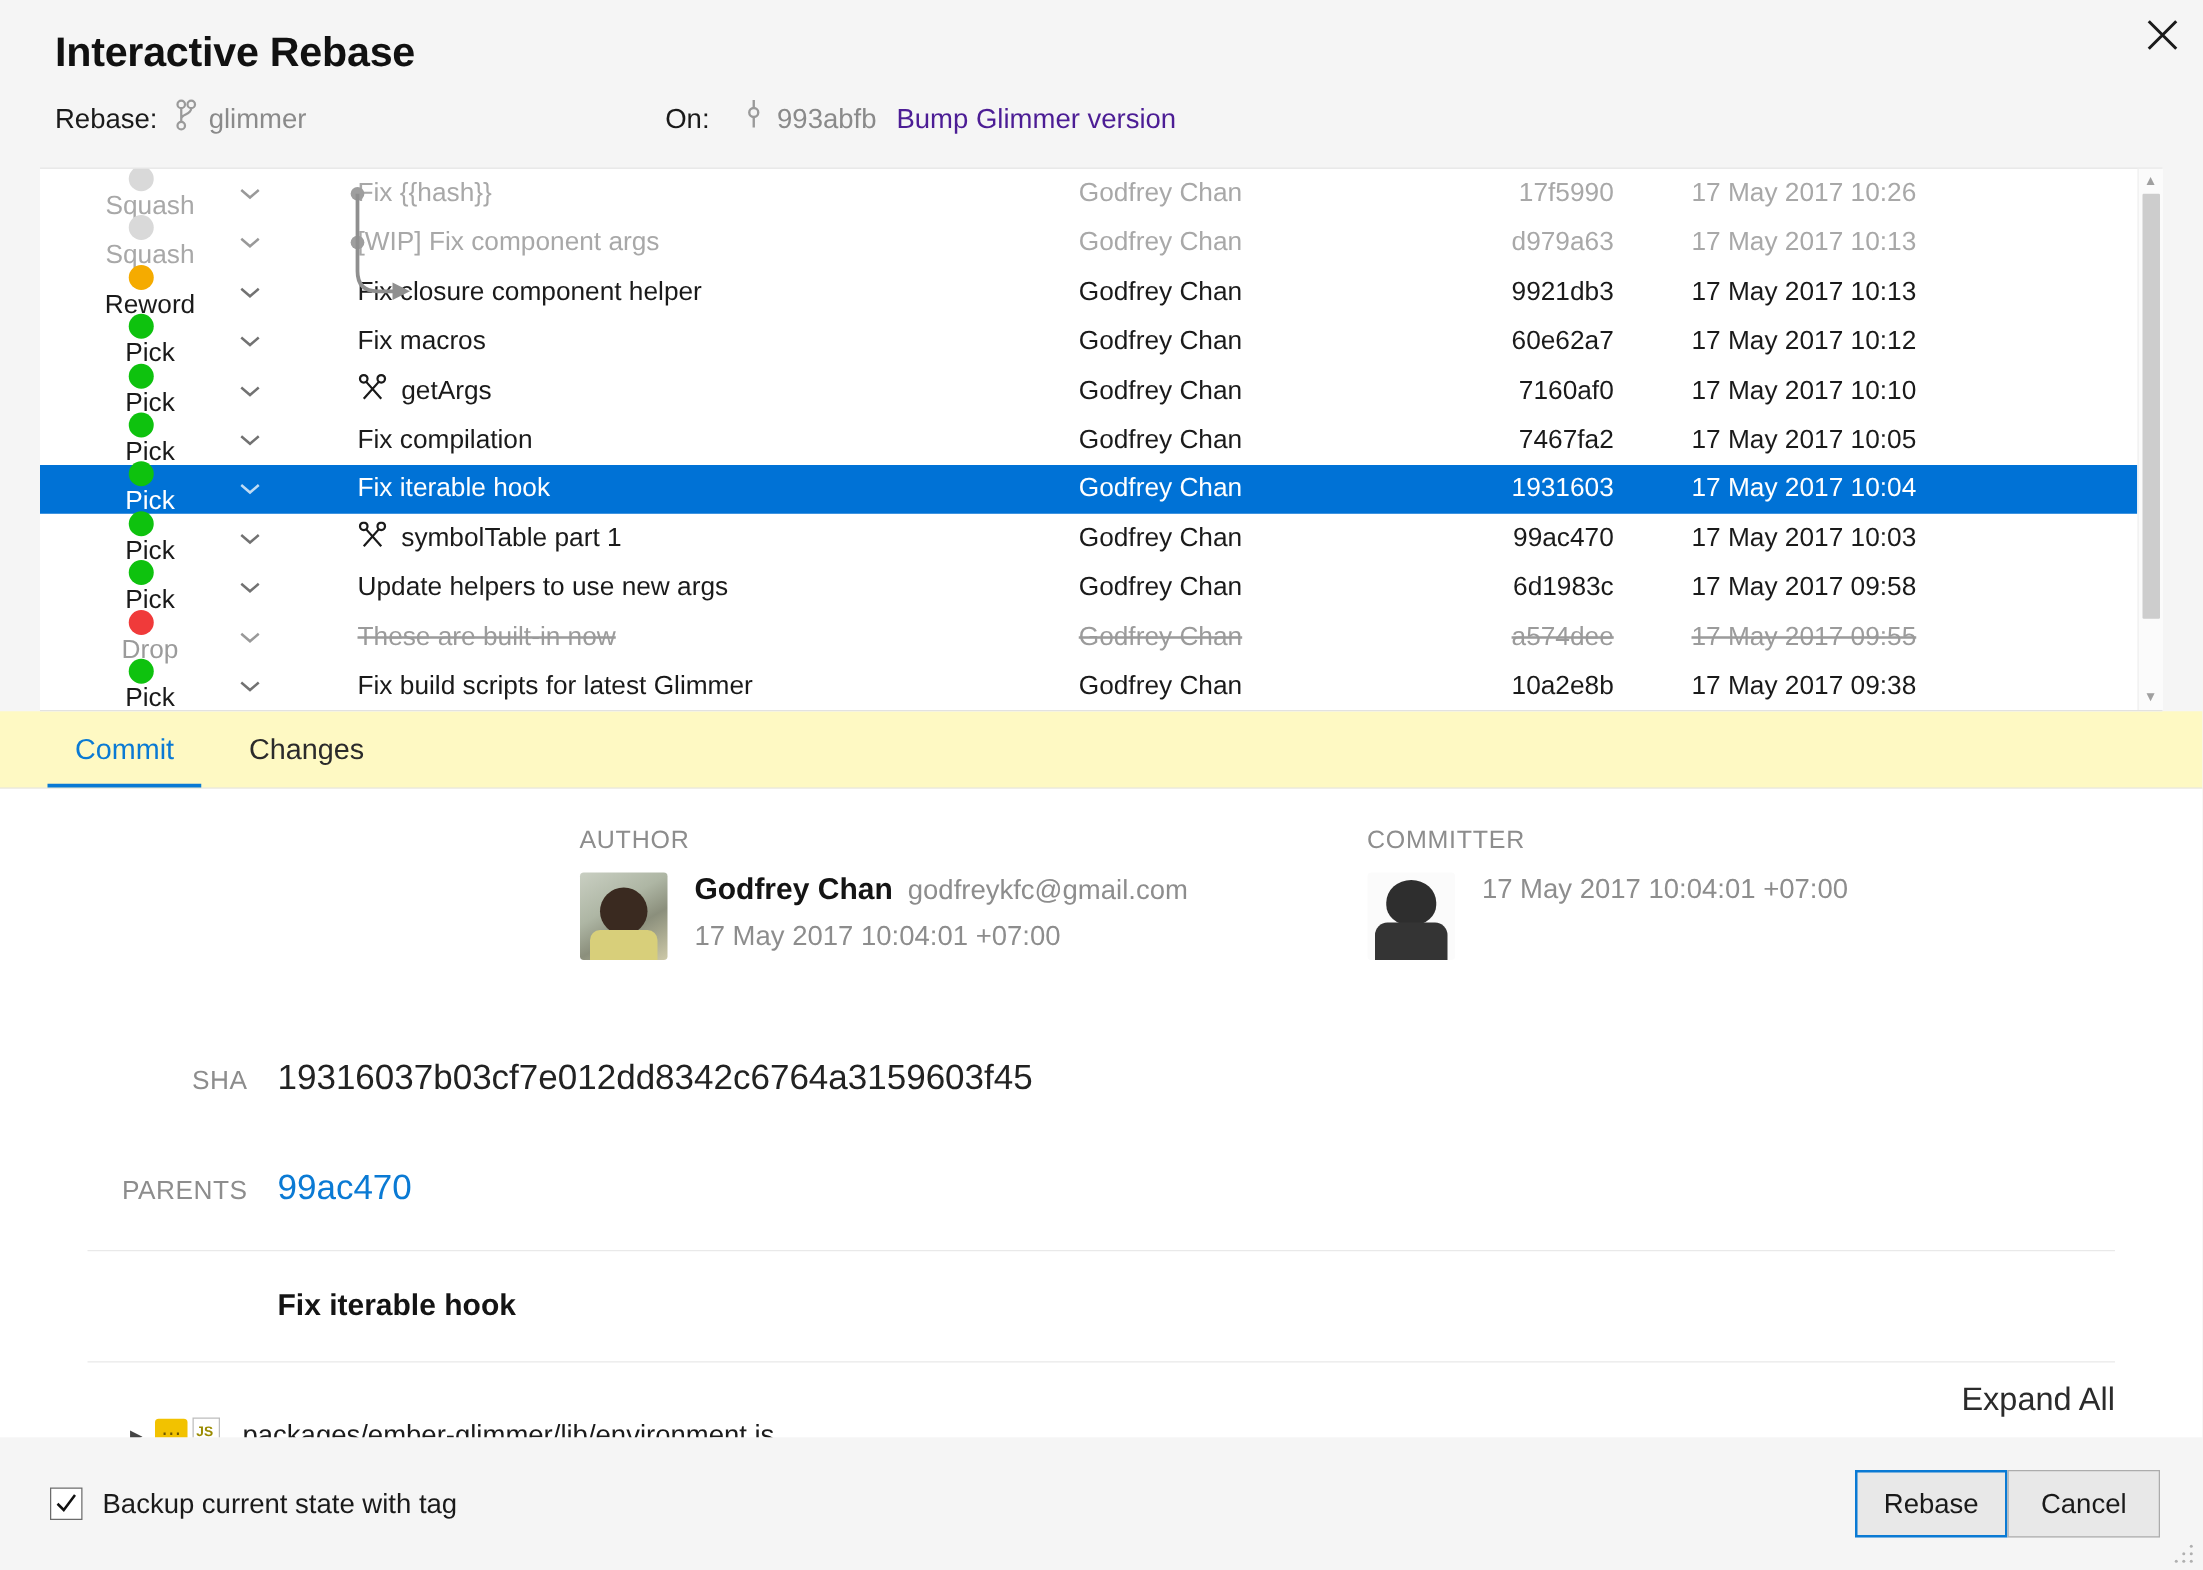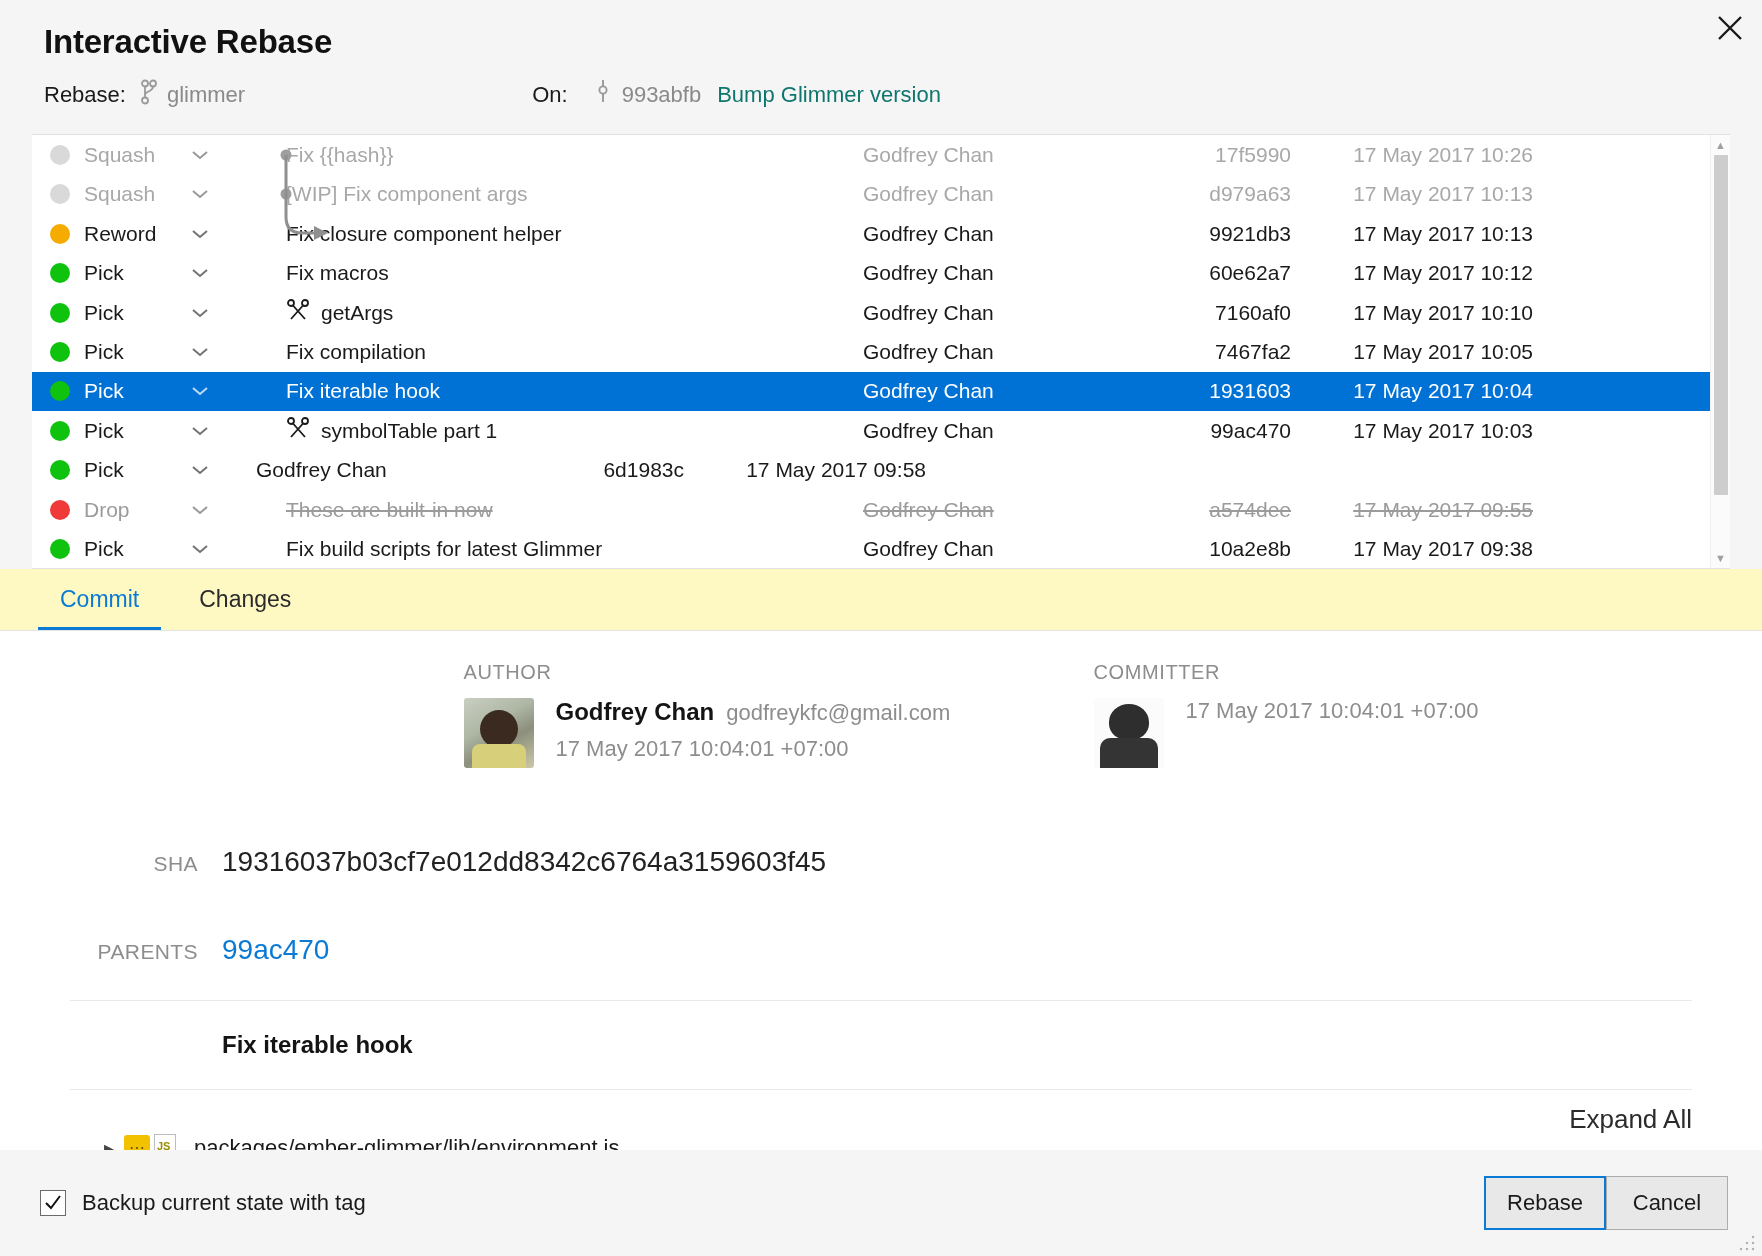--- a/index.html
+++ b/index.html
@@ -31,21 +31,21 @@
   .title {
     font-size: 33px; font-weight: bold; letter-spacing: -0.2px;
     color: #111; margin: 0 0 18px 0; line-height: 1.1;
   }
   .meta-row { display: flex; align-items: center; font-size: 22px; height: 34px; }
   .meta-label { color: #1a1a1a; margin-right: 14px; }
   .meta-branch { display: flex; align-items: center; color: #8a8a8a; }
   .meta-branch .gicon { margin-right: 9px; display:block; }
   .meta-on { margin-left: 287px; display: flex; align-items: center; }
   .meta-sha { color: #8a8a8a; margin-right: 16px; }
-  .meta-subject { color: #0f766e; }
+  .meta-subject { color: #4c1d95; }
 
   
   .list-wrap {
     margin: 22px 32px 0 32px;
     background: #fff;
     border-top: 1px solid #e2e2e2;
     border-bottom: 1px solid #e2e2e2;
     position: relative;
     flex: 0 0 auto;
     height: 435px;
@@ -61,21 +61,21 @@
     height: 39.4px;
     font-size: 21px;
     padding-left: 18px;
     white-space: nowrap;
   }
   .row.selected { background: #0072d6; color: #fff; }
   .row.dim { color: #a8a8a8; }
   .row.dropped .strike { text-decoration: line-through; color: #9b9b9b; }
   .row.dropped { color: #9b9b9b; }
 
-  .c-action { width: 140px; display: flex; align-items: center; }
+  .c-action { width: 140px; display: flex; align-items: center; flex-direction: column; }
   .dot { width: 20px; height: 20px; border-radius: 50%; margin-right: 14px; flex: 0 0 auto; }
   .action-label { font-size: 21px; }
   .c-caret { width: 66px; display: flex; align-items: center; justify-content: flex-start; }
   .caret { opacity: .75; }
   .row.selected .caret path { stroke: #fff; }
   .row.dim .caret path, .row.dropped .caret path { stroke: #777; }
 
   .c-subject { width: 607px; display: flex; align-items: center; padding-left: 30px; overflow: hidden; }
   .scissors { margin-right: 11px; flex: 0 0 auto; }
   .c-author { width: 268px; text-align: left; }
@@ -369,20 +369,23 @@
         <div class="row">
           <div class="c-action">
             <span class="dot" style="background:#0ec20e"></span>
             <span class="action-label">Pick</span>
           </div>
           <div class="c-caret">
             <svg class="caret" width="20" height="14" viewBox="0 0 20 14" aria-hidden="true">
               <path d="M3 4 L10 10 L17 4" fill="none" stroke="#444" stroke-width="2"></path>
             </svg>
           </div>
+          <div class="c-subject">
+            <span class="strike">Update helpers to use new args</span>
+          </div>
           <div class="c-author strike">Godfrey Chan</div>
           <div class="c-hash strike">6d1983c</div>
           <div class="c-date strike">17 May 2017 09:58</div>
         </div>
         <div class="row dropped">
           <div class="c-action">
             <span class="dot" style="background:#f03a3a"></span>
             <span class="action-label">Drop</span>
           </div>
           <div class="c-caret">

